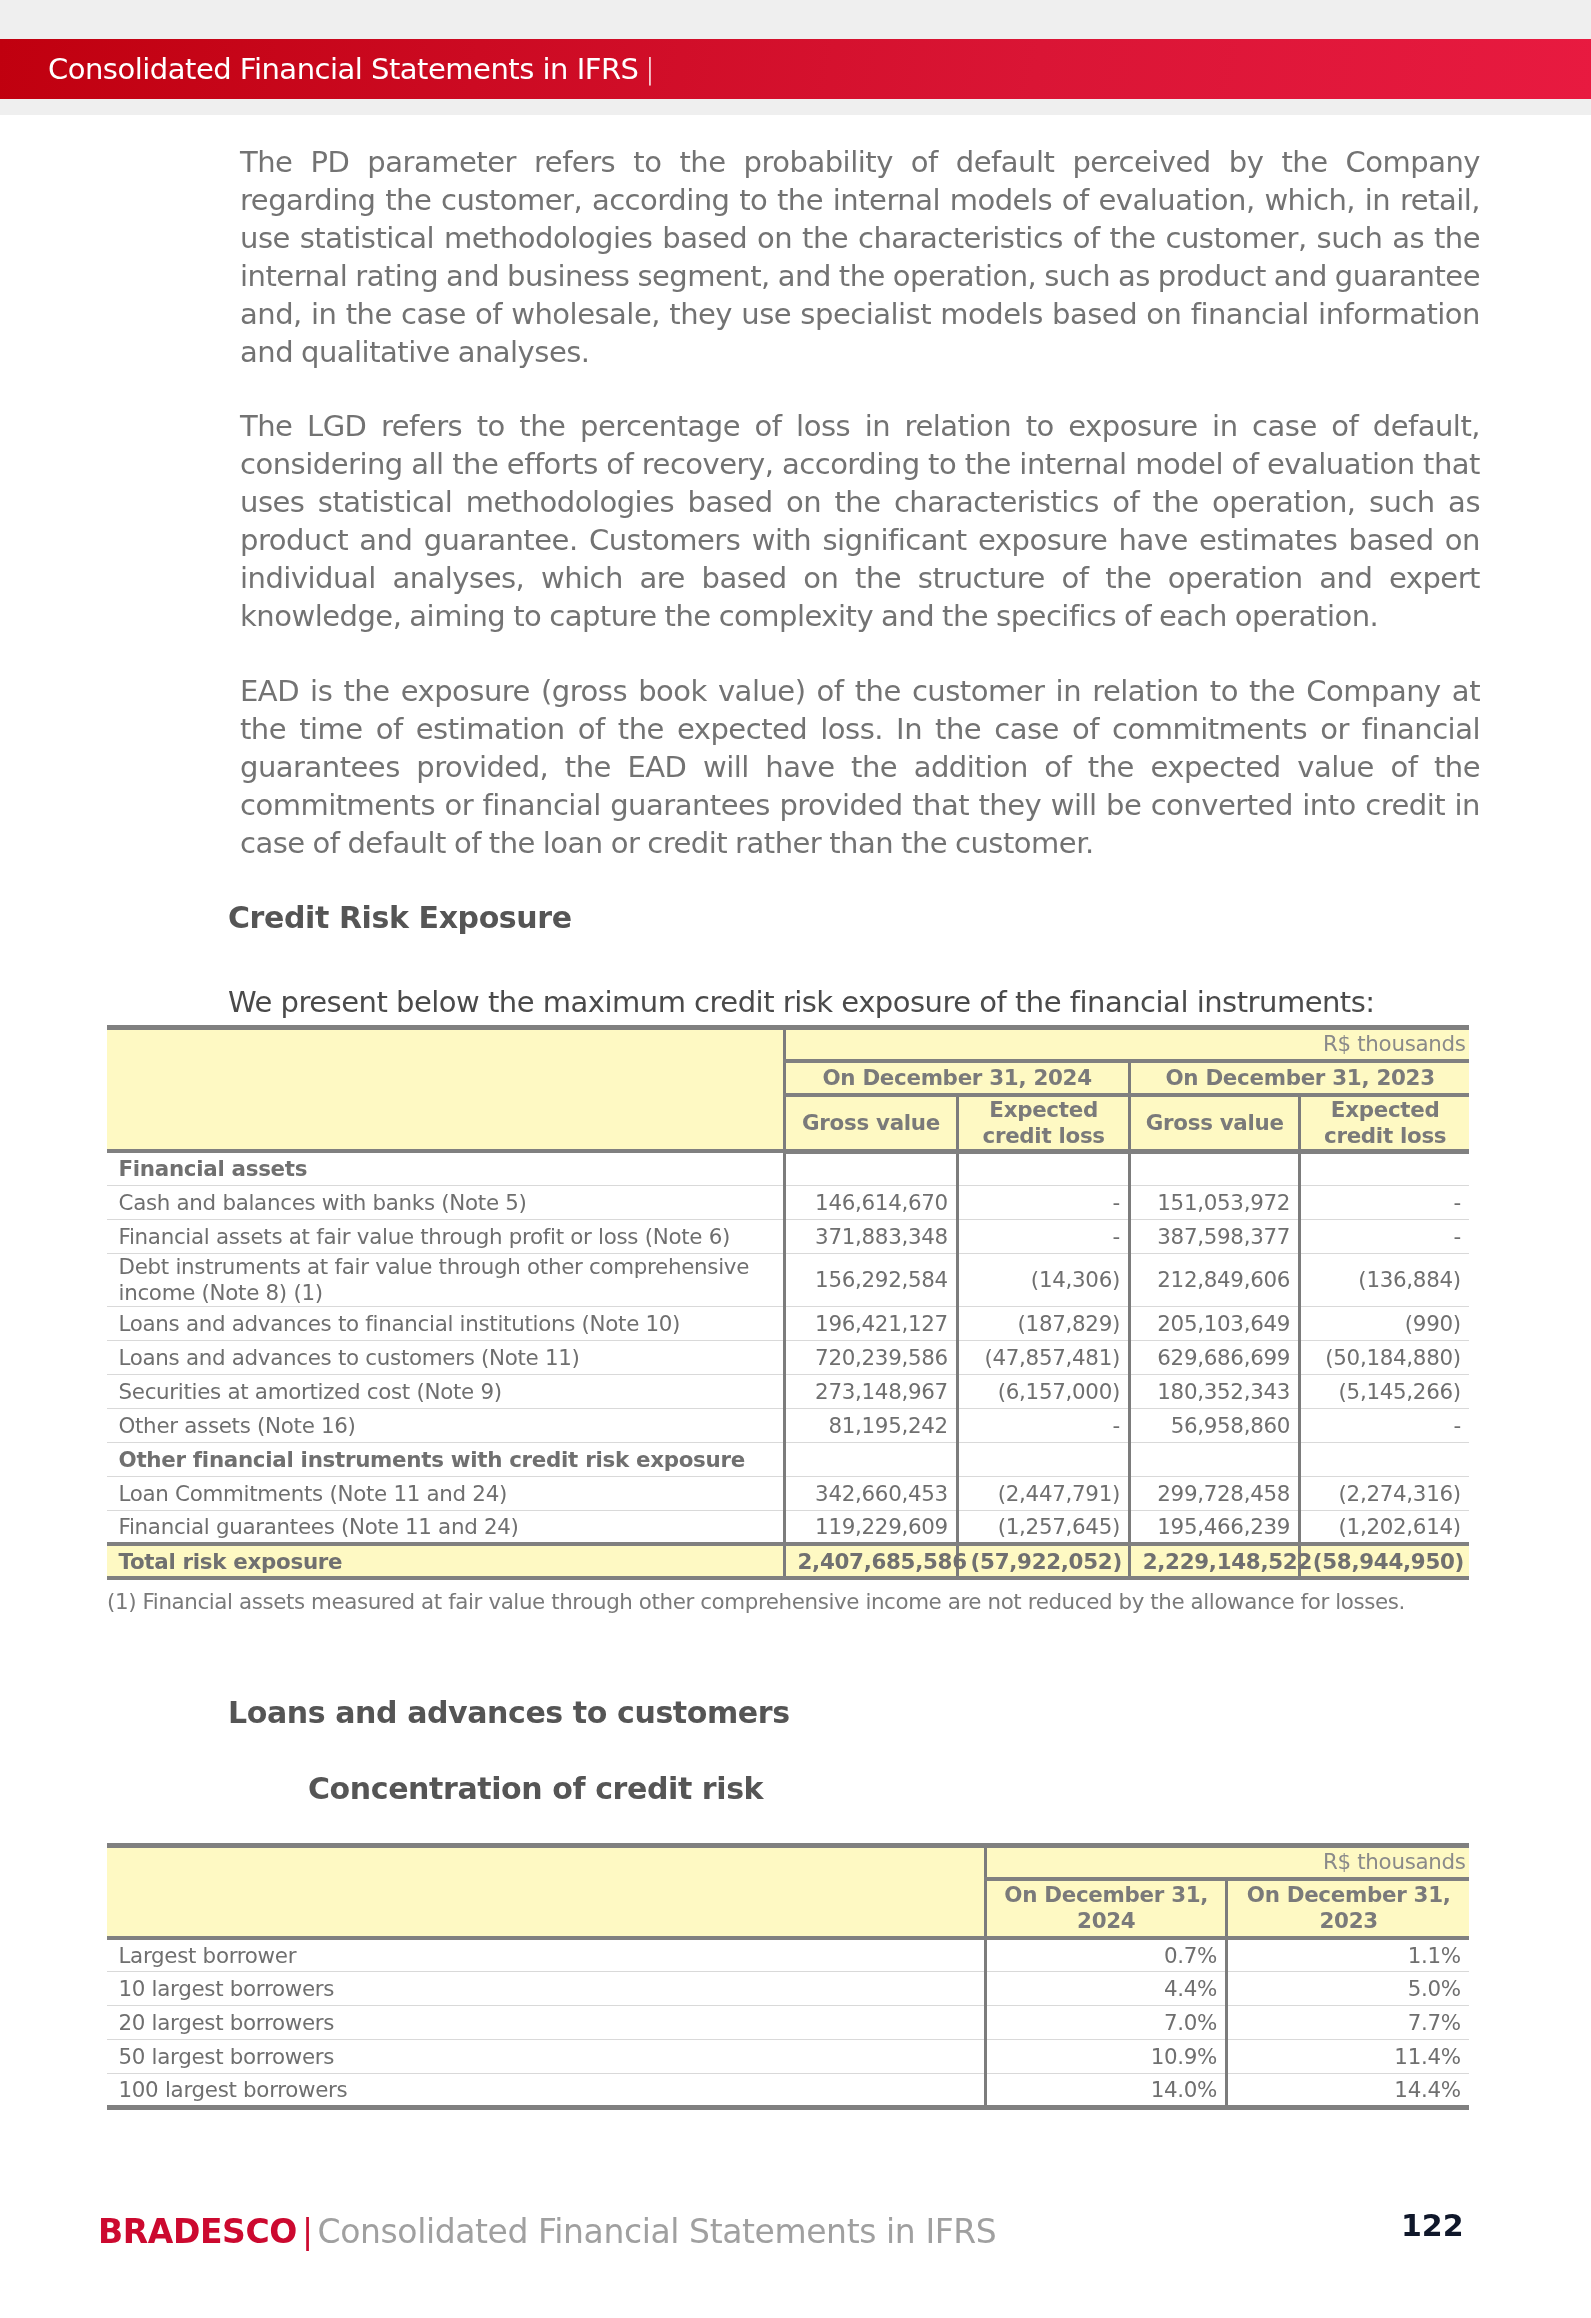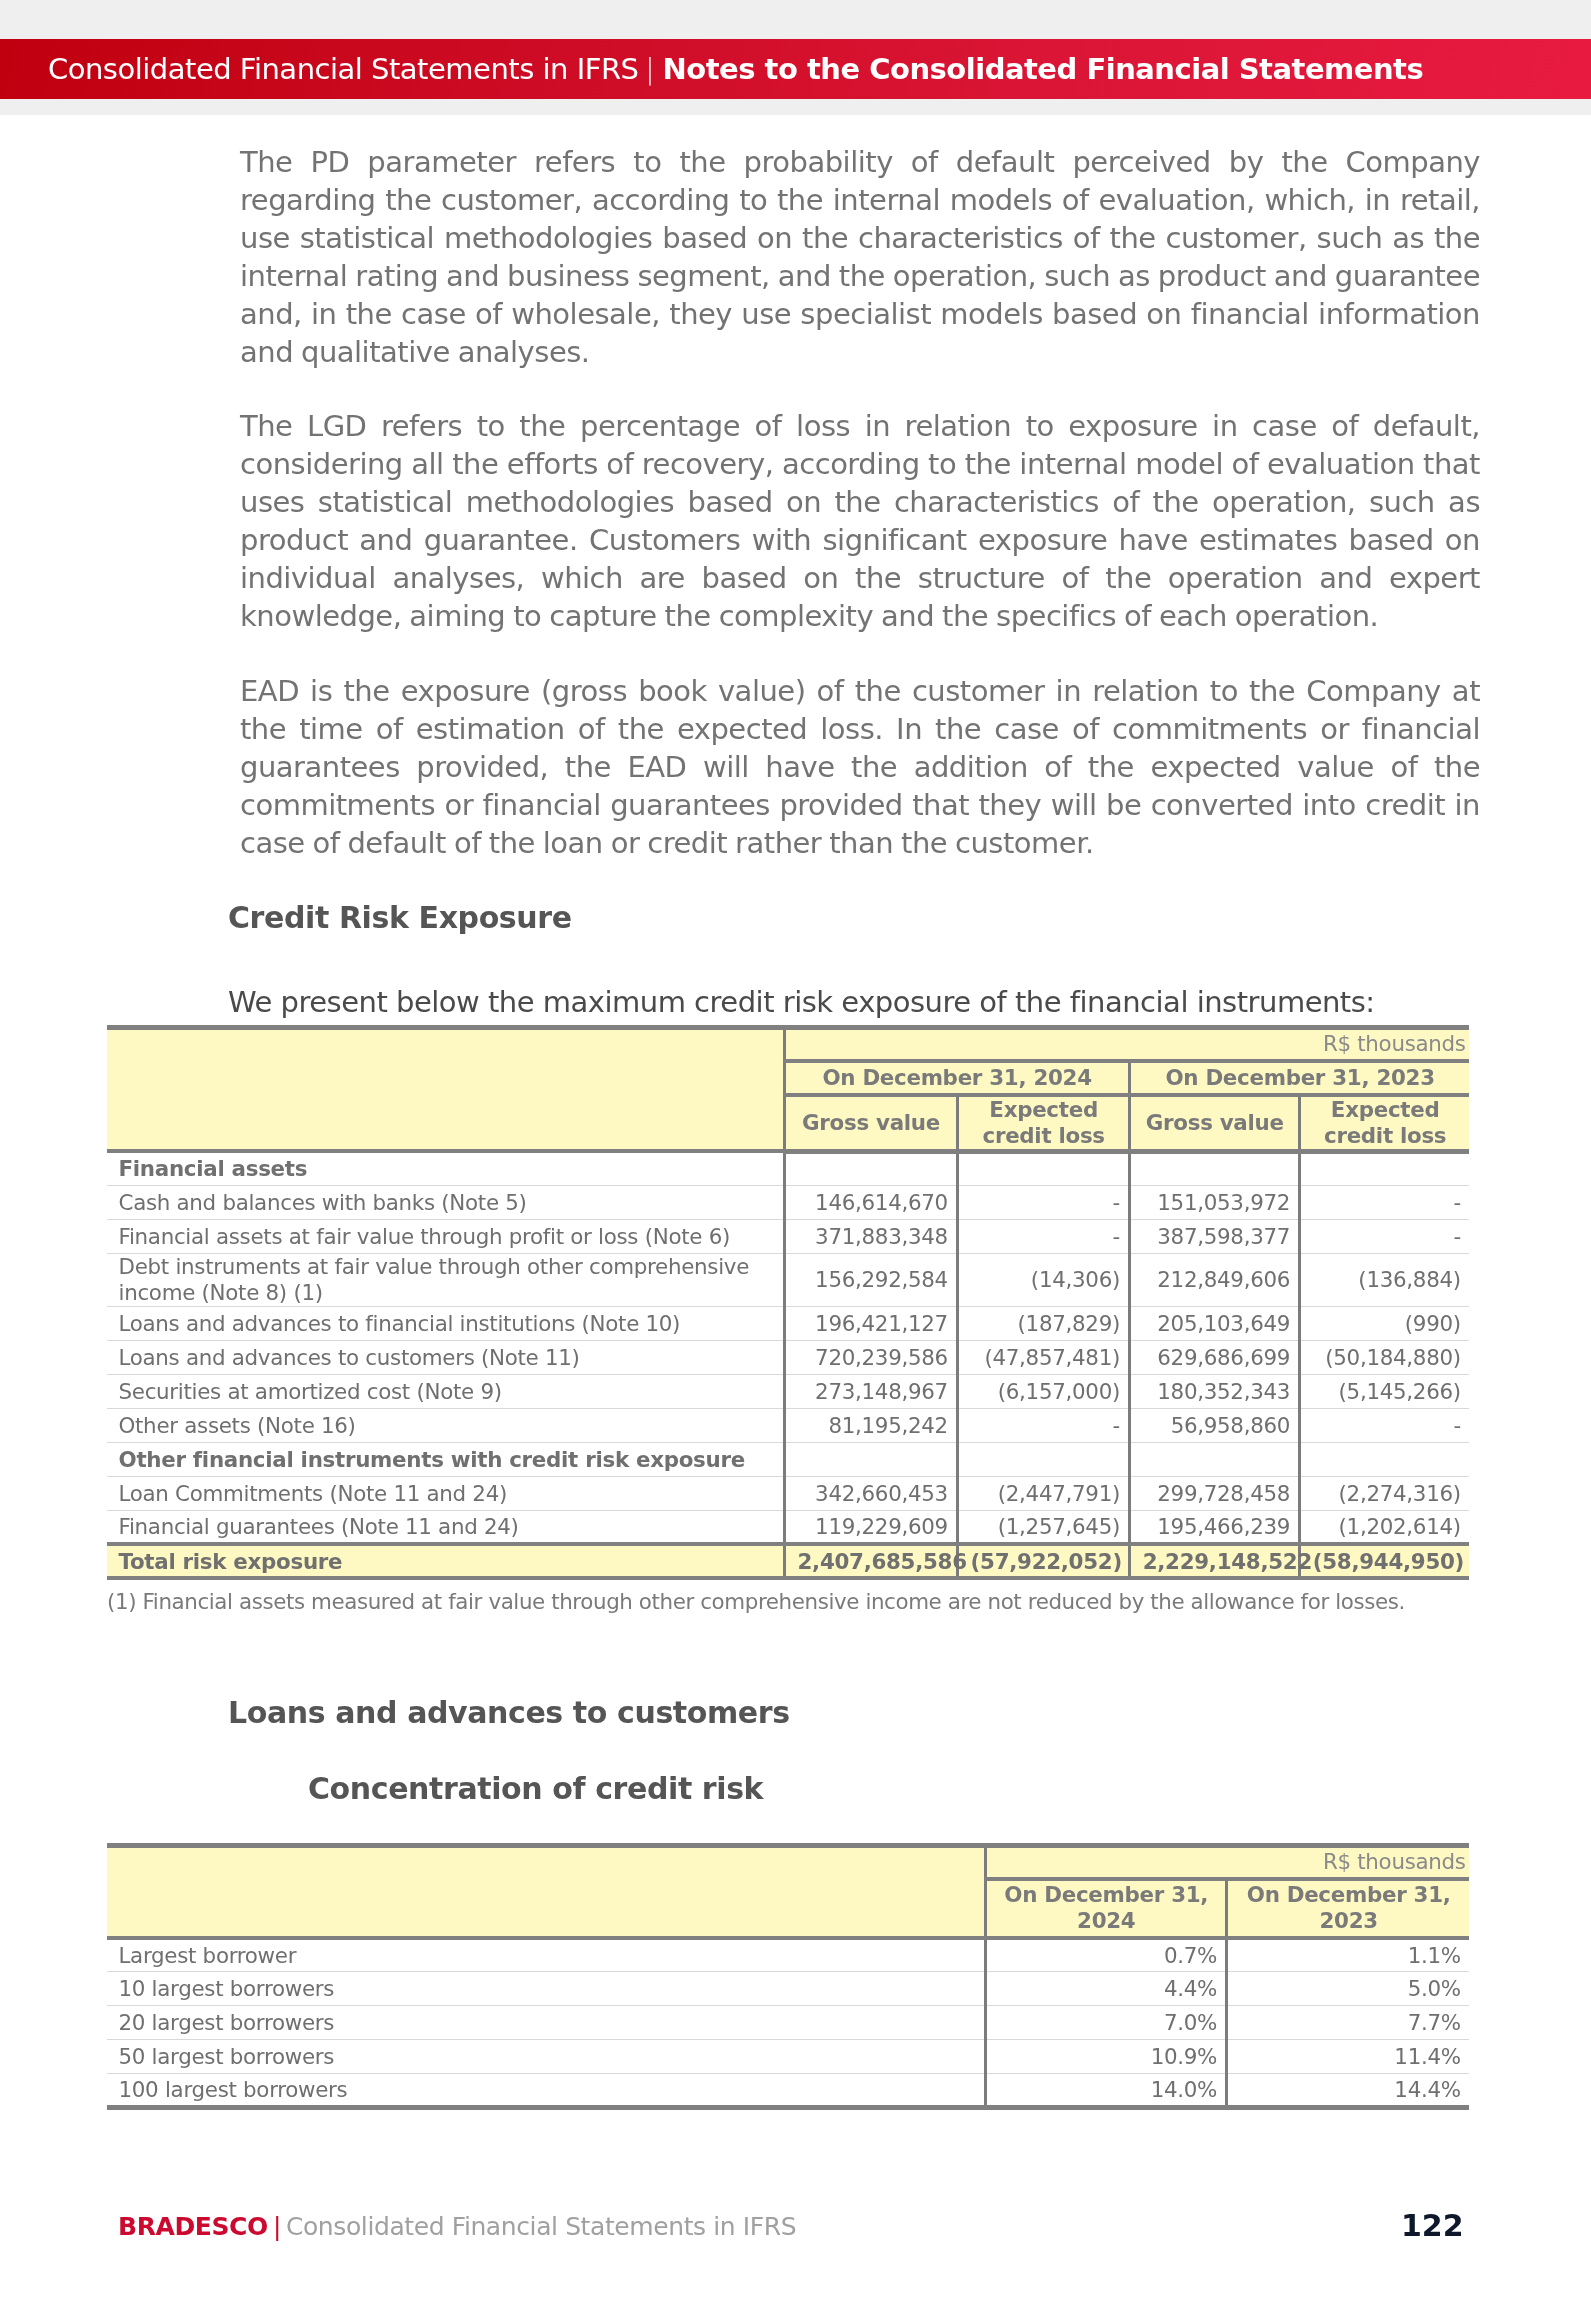--- a/index.html
+++ b/index.html
@@ -43,34 +43,33 @@
   #t1 tr.total td { background: #fef9c3; font-weight: bold; color: #707070; border-top: 4.1px solid #808080; border-bottom: 4.1px solid #808080; height: 34px; }
 
   .footnote { position: absolute; left: 107px; top: 1589px; font-size: 21.4px; color: #7a7a7a; letter-spacing: -0.4px; }
 
   #t2 { left: 107px; top: 1843px; width: 1362px; }
   #t2 .top { border-top: 5px solid #808080; }
   #t2 td { height: 34px; border-bottom: 1.6px solid #d9d9d9; padding: 0 8.2px 0 11.5px; }
   #t2 td.num { text-align: right; }
   #t2 tr.last td { border-bottom: 5px solid #808080; }
 
-  .footer { position: absolute; left: 118px; top: 2212px; font-size: 25px; letter-spacing: -0.4px; white-space: nowrap; }
+  .footer { position: absolute; left: 98px; top: 2212px; font-size: 33px; letter-spacing: -0.4px; white-space: nowrap; }
   .footer .brand { color: #cc092f; font-weight: bold; }
   .footer .pipe { color: #cc092f; margin: 0 5px; }
   .footer .doc { color: #a0a0a0; }
   .page-num { position: absolute; left: 1401px; top: 2208px; font-size: 30px; font-weight: bold; color: #0f172a; text-align: center; }
 </style>
 </head>
 <body>
 
 <div class="top-band"></div>
 <div class="header-bar">
   <span>Consolidated Financial Statements in IFRS</span>
   <span class="sep">|</span>
-  <span class="bold">Notes to the Consolidated Financial Statements</span>
 </div>
 
 <p class="para" style="top:143px;">The PD parameter refers to the probability of default perceived by the Company regarding the customer, according to the internal models of evaluation, which, in retail, use statistical methodologies based on the characteristics of the customer, such as the internal rating and business segment, and the operation, such as product and guarantee and, in the case of wholesale, they use specialist models based on financial information and qualitative analyses.</p>
 <p class="para" style="top:407px;">The LGD refers to the percentage of loss in relation to exposure in case of default, considering all the efforts of recovery, according to the internal model of evaluation that uses statistical methodologies based on the characteristics of the operation, such as product and guarantee. Customers with significant exposure have estimates based on individual analyses, which are based on the structure of the operation and expert knowledge, aiming to capture the complexity and the specifics of each operation.</p>
 <p class="para" style="top:672px;">EAD is the exposure (gross book value) of the customer in relation to the Company at the time of estimation of the expected loss. In the case of commitments or financial guarantees provided, the EAD will have the addition of the expected value of the commitments or financial guarantees provided that they will be converted into credit in case of default of the loan or credit rather than the customer.</p>
 
 <div class="heading" style="left:228px; top:900px;">Credit Risk Exposure</div>
 <div class="intro" style="top:961px;margin-top:24px;">We present below the maximum credit risk exposure of the financial instruments:</div>
 
 <table id="t1">

